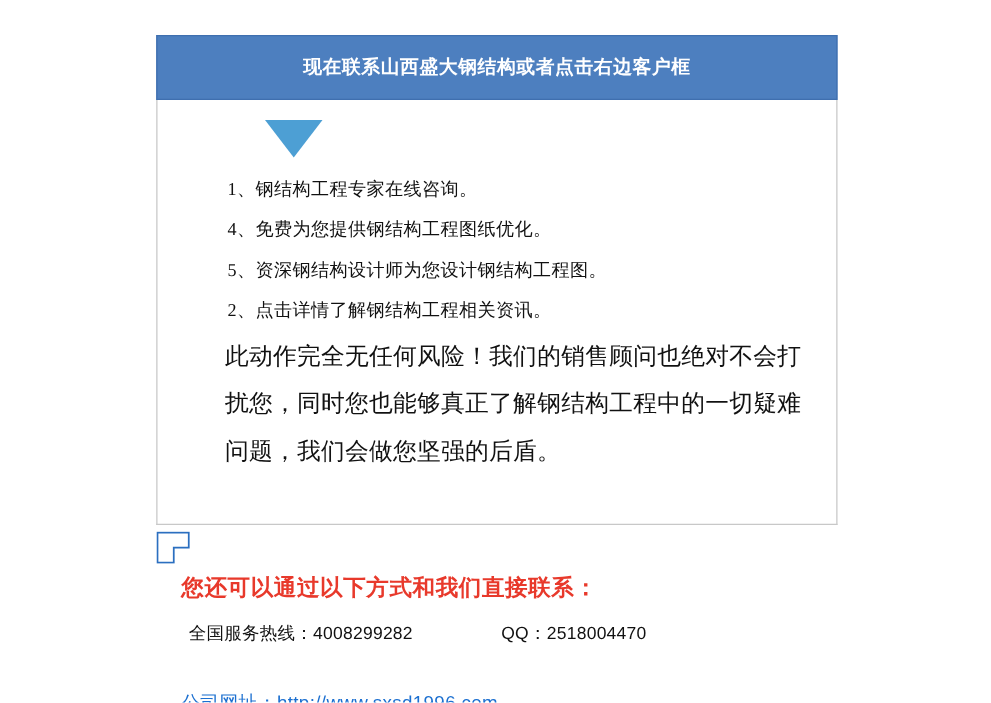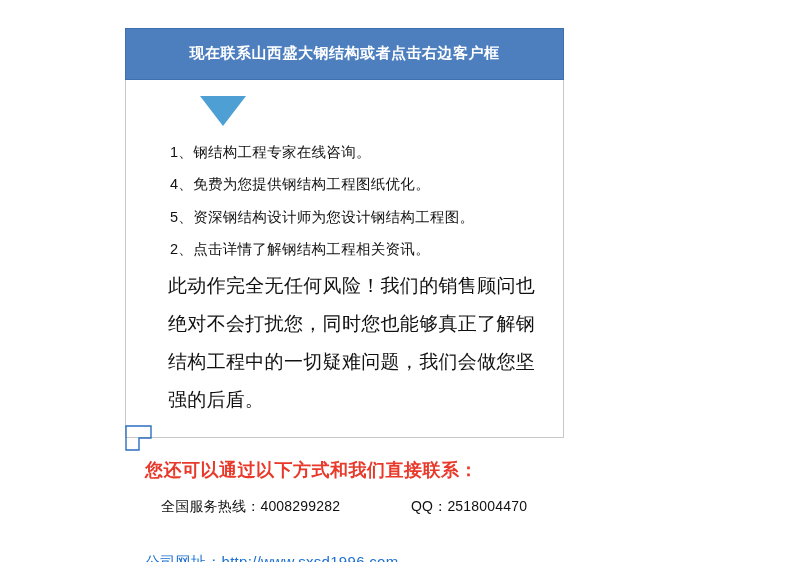--- a/index.html
+++ b/index.html
@@ -16,40 +16,41 @@
   }
   .page {
     position: relative;
     width: 793px;
     height: 562px;
   }
   .panel {
     position: absolute;
     left: 125px;
     top: 28px;
-    width: 439px;
+    width: 545px;
   }
   .panel-header {
     background: #4d7fbf;
     color: #ffffff;
     font-size: 15px;
     font-weight: bold;
     text-align: center;
     letter-spacing: 0.5px;
     padding: 15px 10px 16px 10px;
     box-sizing: border-box;
     border: 1px solid #3f6faf;
   }
   .panel-body {
     border: 1px solid #c8c8c8;
     border-top: none;
     background: #ffffff;
-    padding: 10px 28px 18px 28px;
+    padding: 10px 28px 18px 40px;
     box-sizing: border-box;
     min-height: 340px;
+    font-family: Liberation Serif, serif;
   }
   .arrow-wrap {
     padding: 6px 0 10px 46px;
   }
   .tri-down {
     width: 0;
     height: 0;
     border-left: 23px solid transparent;
     border-right: 23px solid transparent;
     border-top: 30px solid #4d9fd4;
@@ -98,21 +99,21 @@
     position: absolute;
     left: 20px;
     top: 33px;
     font-size: 18px;
     font-weight: bold;
     color: #e8392b;
     letter-spacing: 0.5px;
   }
   .contact-rows {
     position: absolute;
-    left: 36px;
+    left: 26px;
     top: 65px;
     width: 540px;
   }
   .crow {
     display: flex;
     font-size: 14px;
     line-height: 2.3;
     color: #111111;
     letter-spacing: 0.2px;
   }

